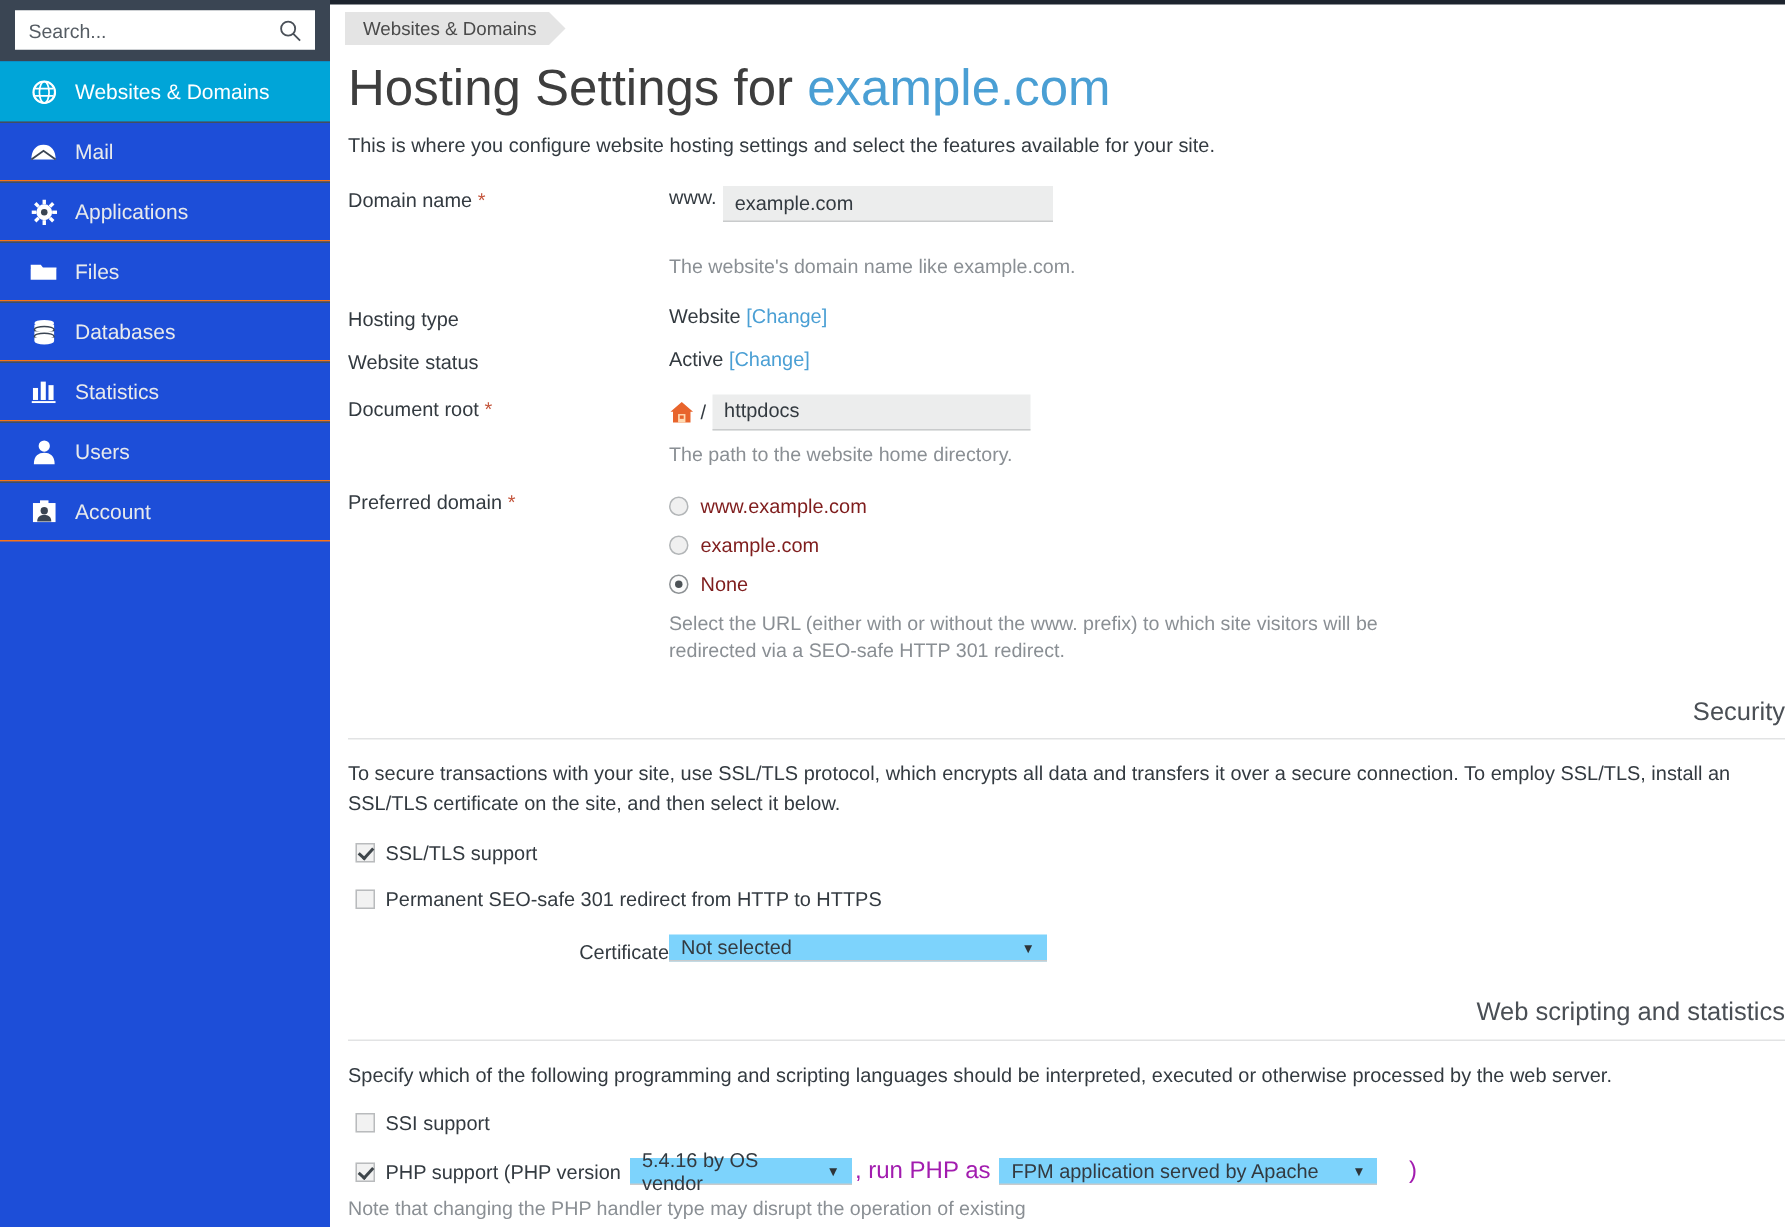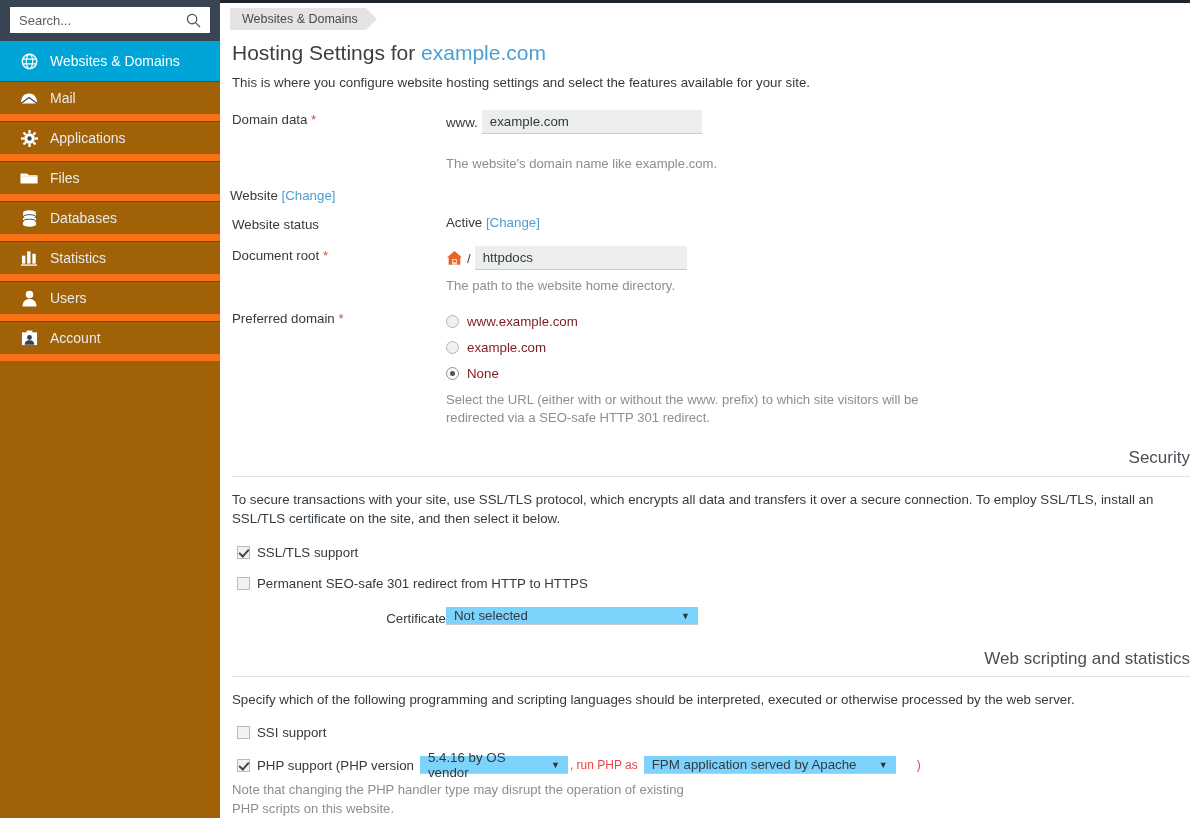--- a/index.html
+++ b/index.html
@@ -14,21 +14,21 @@
     position: relative;
     width: 1190px; height: 818px;
     display: flex;
     background: #ffffff;
   }
 
   
   .sidebar {
     width: 220px;
     flex: 0 0 220px;
-    background: #a16207;
+    background: #1d4ed8;
     height: 818px;
     position: relative;
   }
   .search-wrap {
     padding: 7px 10px 8px 10px;
     background: #3a4553;
   }
   .search-box {
     position: relative;
     background: #ffffff;
@@ -52,21 +52,21 @@
   .search-icon { flex: 0 0 auto; margin-left: 4px; line-height: 0; }
 
   .nav { margin: 0; padding: 0; list-style: none; }
   .nav-item {
     height: 40px;
     display: flex;
     align-items: center;
     padding-left: 18px;
     color: #e8eaec;
     font-size: 14px;
-    border-bottom: 7px solid #f97316;
+    border-bottom: 1px solid #f97316;
     border-top: 1px solid #434f5e;
     cursor: pointer;
     position: relative;
   }
   .nav-item:first-child { border-top: none; }
   .nav-item.active {
     background: #00a5d8;
     color: #ffffff;
     border-bottom: 1px solid #00a5d8;
     border-top: 1px solid #00a5d8;
@@ -113,21 +113,21 @@
     content: "";
     position: absolute;
     right: -11px; top: 0;
     width: 0; height: 0;
     border-top: 11px solid transparent;
     border-bottom: 11px solid transparent;
     border-left: 11px solid #e4e4e4;
   }
 
   h1.page-title {
-    font-size: 21px;
+    font-size: 34px;
     font-weight: normal;
     color: #3e3e3e;
     margin: 11px 0 10px 2px;
     line-height: 1.1;
   }
   h1.page-title .dom { color: #4a9fd4; }
 
   .intro {
     font-size: 13.3px;
     color: #333a40;
@@ -252,21 +252,21 @@
     padding: 0 8px;
     font-size: 13.3px;
     color: #333a40;
     cursor: pointer;
     vertical-align: middle;
   }
   .select .caret { font-size: 9px; color: #2e3438; margin-left: 10px; }
 
   .php-line { display: flex; align-items: center; flex-wrap: nowrap; }
   .php-line .cb-label { white-space: nowrap; }
-  .inline-txt { font-size: 12px; color: #ef4444; white-space: nowrap; }
+  .inline-txt { font-size: 16px; color: #a21caf; white-space: nowrap; }
 
   .note {
     font-size: 13.1px;
     color: #8a8f94;
     line-height: 1.42;
     margin: 7px 0 0 2px;
   }
 </style>
 </head>
 <body>
@@ -405,34 +405,35 @@
 
       <h1 class="page-title">
         <span>Hosting Settings for </span><span class="dom">example.com</span>
       </h1>
 
       <p class="intro">This is where you configure website hosting settings and select the features available for your site.</p>
 
       
       <div class="frow">
         <div class="flabel">
-          <span>Domain data</span>
+          <span>Domain name</span>
           <span class="req">*</span>
         </div>
         <div class="fval">
-          <div style="display:flex;align-items:center;">
+          <div style="display:flex;align-items:flex-start;">
             <span class="prefix">www.</span>
             <input class="textfield" style="width: 220px;" type="text" value="example.com">
           </div>
           <div class="hint" style="margin-top:21px;">The website's domain name like example.com.</div>
         </div>
       </div>
 
       
       <div class="frow" style="margin-top:11px;">
+        <div class="flabel">Hosting type</div>
         <div class="fval">
           <span>Website</span>
           <span class="link">[Change]</span>
         </div>
       </div>
 
       
       <div class="frow" style="margin-top:8px;">
         <div class="flabel">Website status</div>
         <div class="fval">

